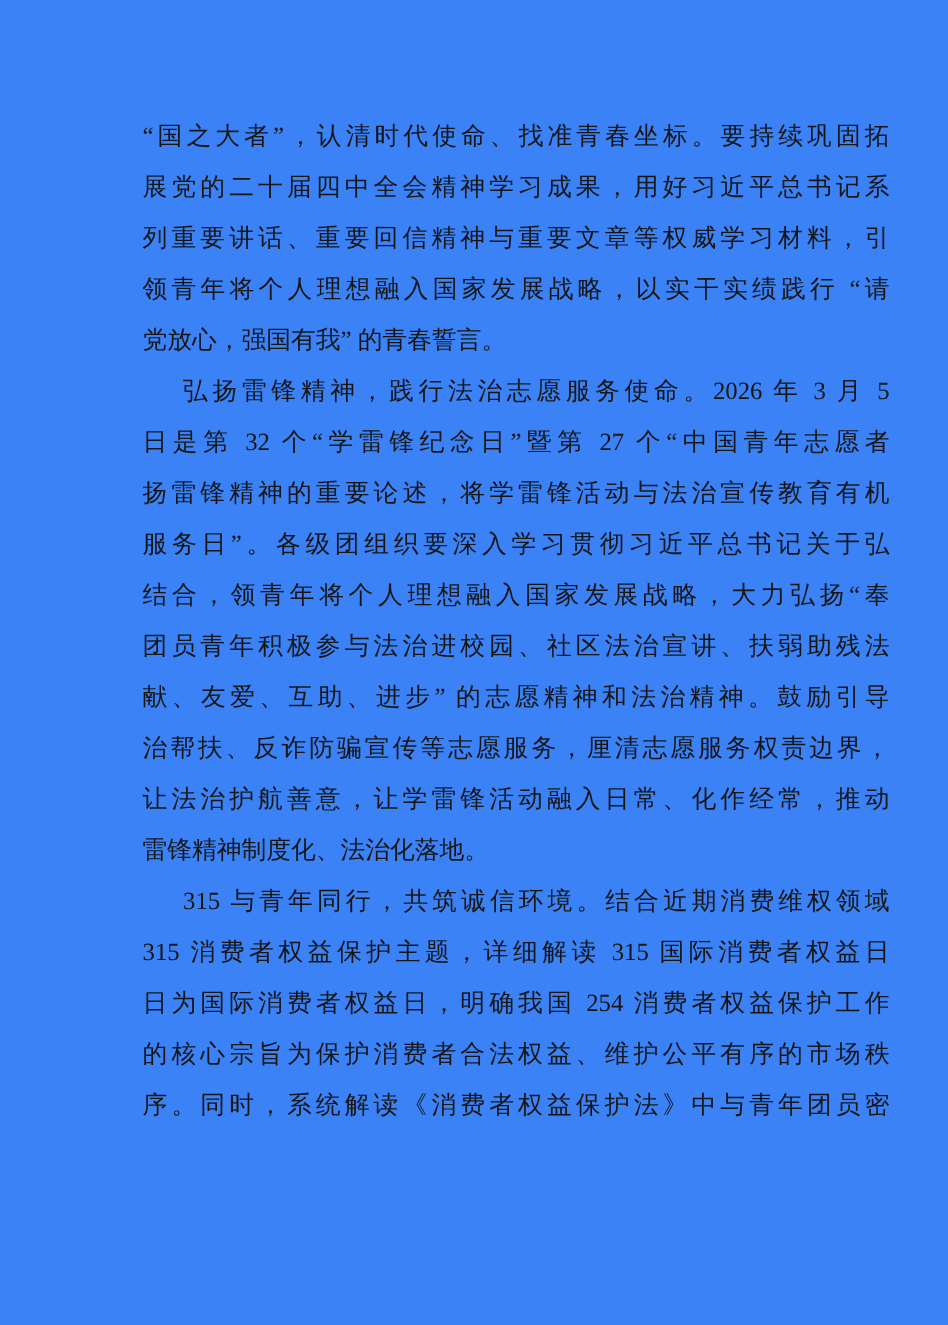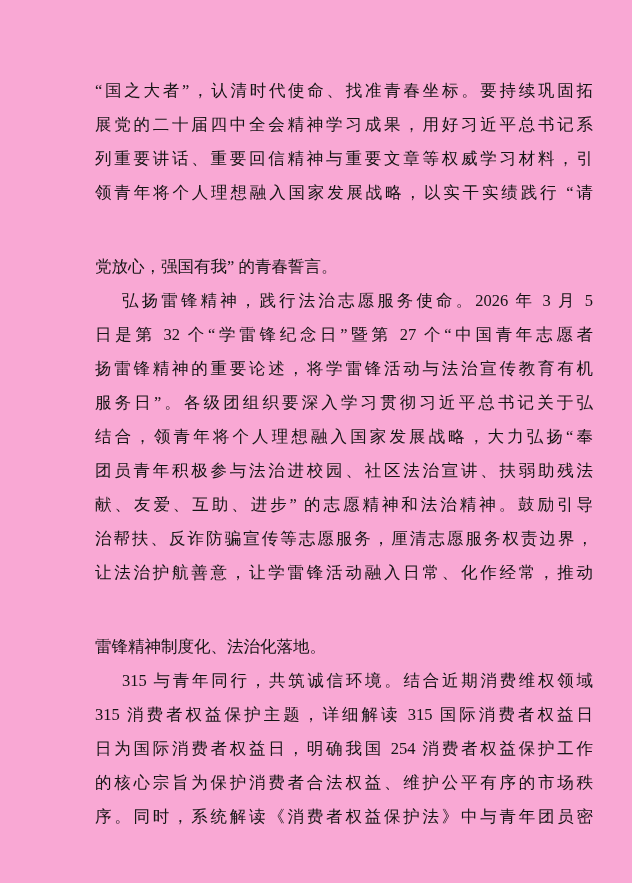--- a/index.html
+++ b/index.html
@@ -4,21 +4,21 @@
 <style>
   html, body {
     margin: 0;
     padding: 0;
     background: #ffffff;
   }
   .page {
     position: relative;
     width: 632px;
     height: 883px;
-    background: #f9a8d4;
+    background: #3b82f6;
     box-sizing: border-box;
     padding: 74px 39px 0 95px;
     overflow: hidden;
   }
   .para {
     margin: 0;
     padding: 0;
   }
   .line {
     font-family: "Liberation Serif", "DejaVu Serif", serif;
@@ -26,21 +26,20 @@
     line-height: 34px;
     color: #151515;
     text-align: justify;
     text-align-last: justify;
     height: 34px;
     overflow: hidden;
     white-space: normal;
   }
   .line.last {
     text-align-last: left;
-    margin-top: 40px;
   }
   .line.indent {
     text-indent: 27px;
   }
 </style>
 </head>
 <body>
 
 <div class="page">
 

